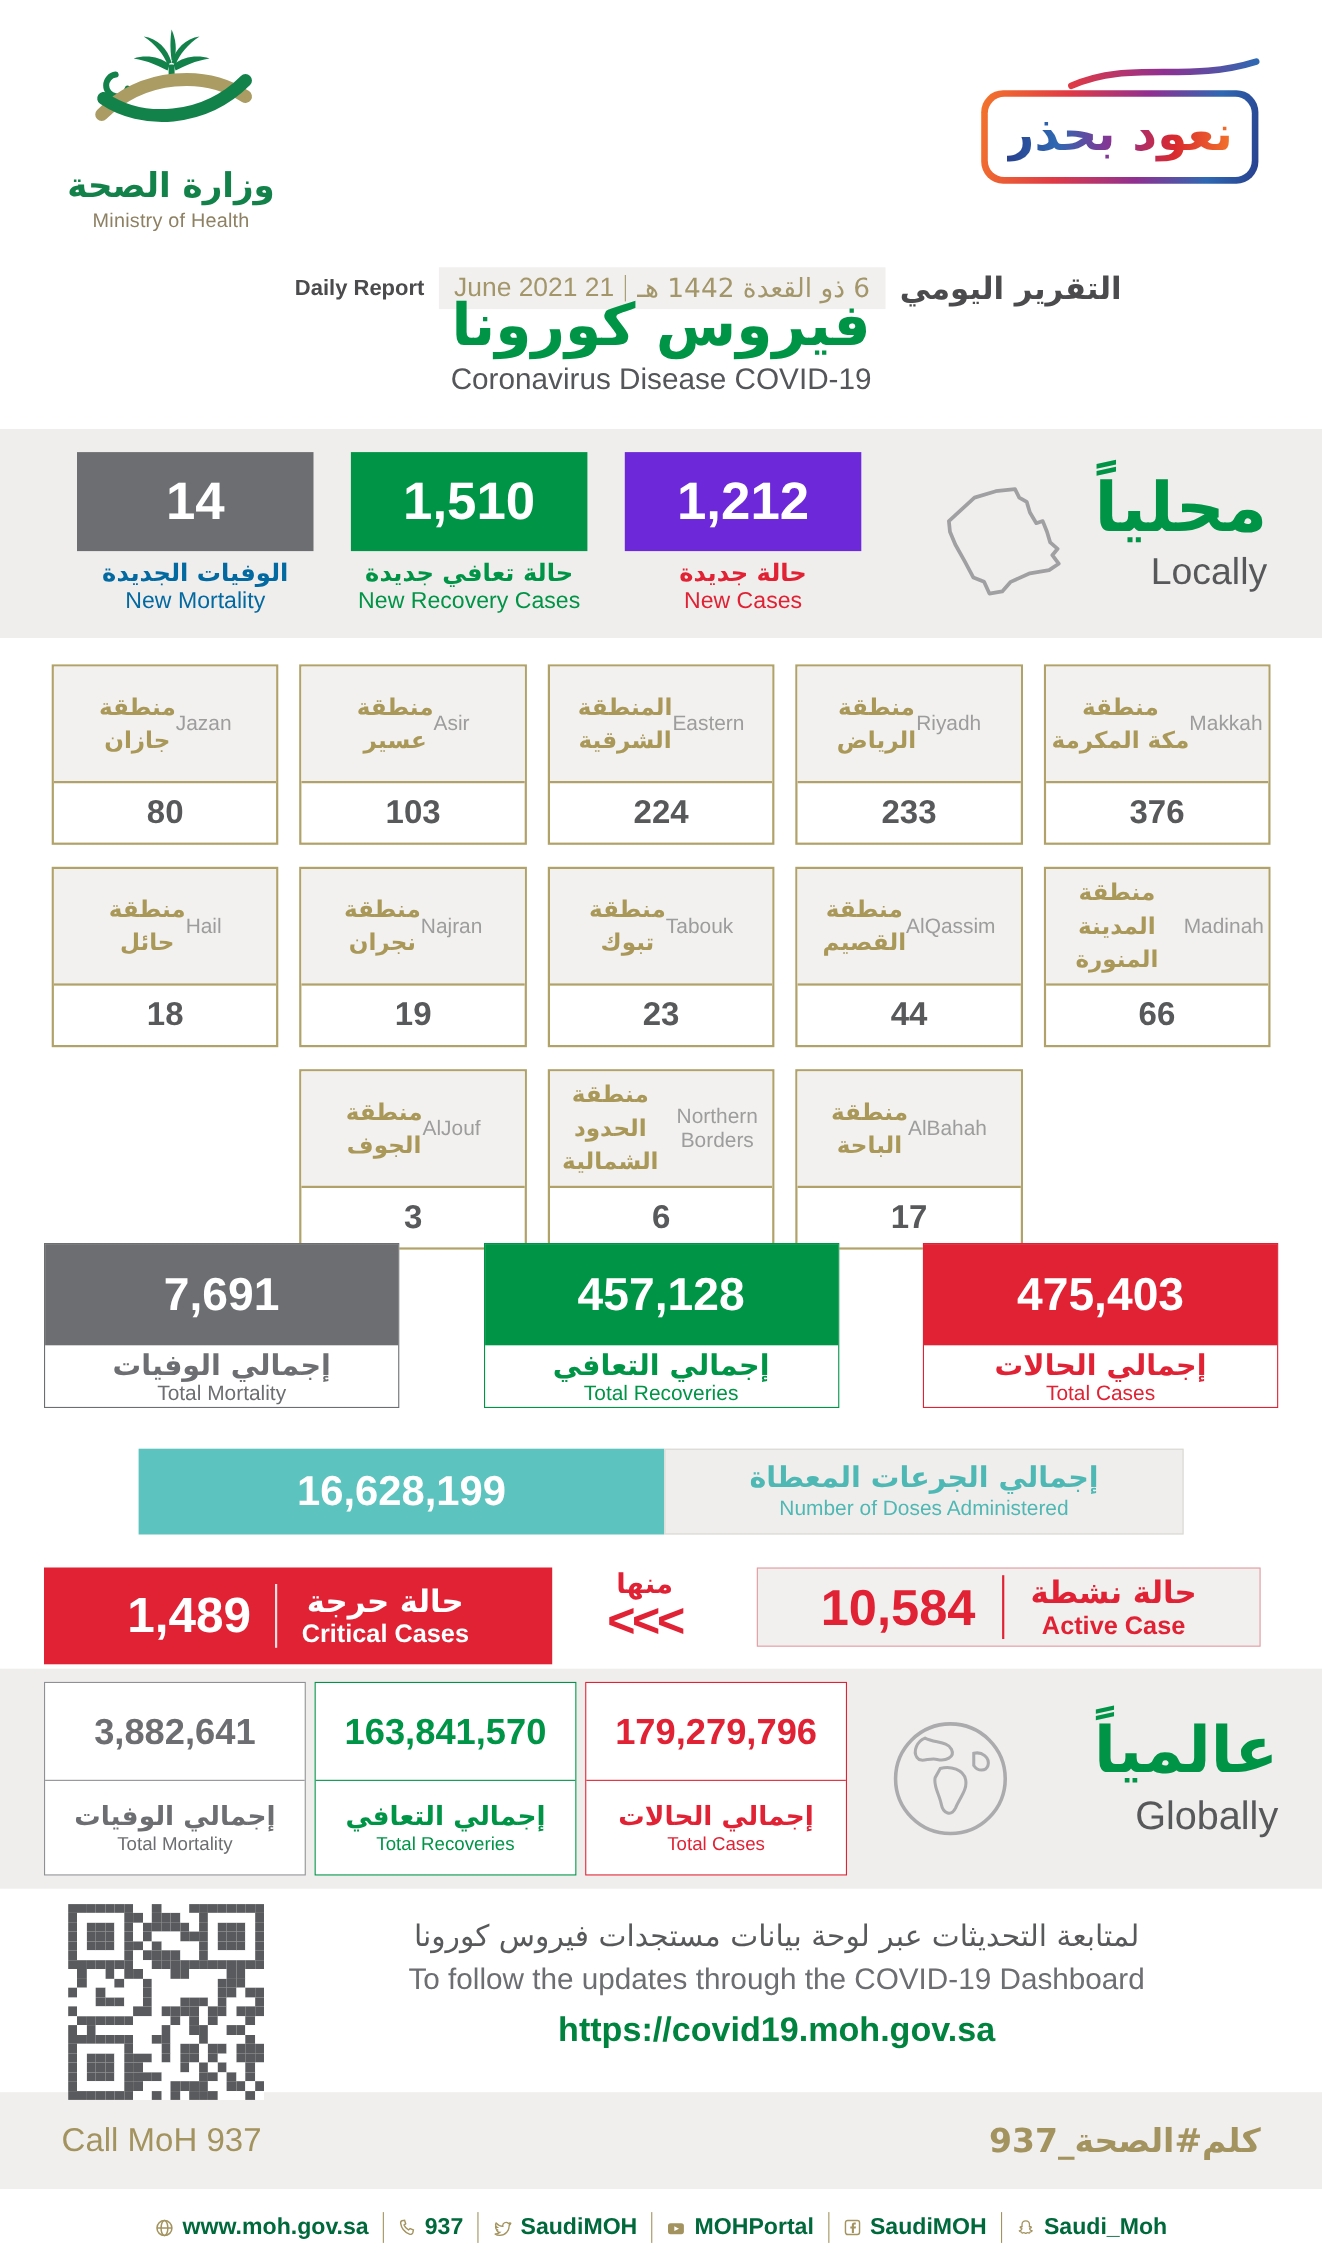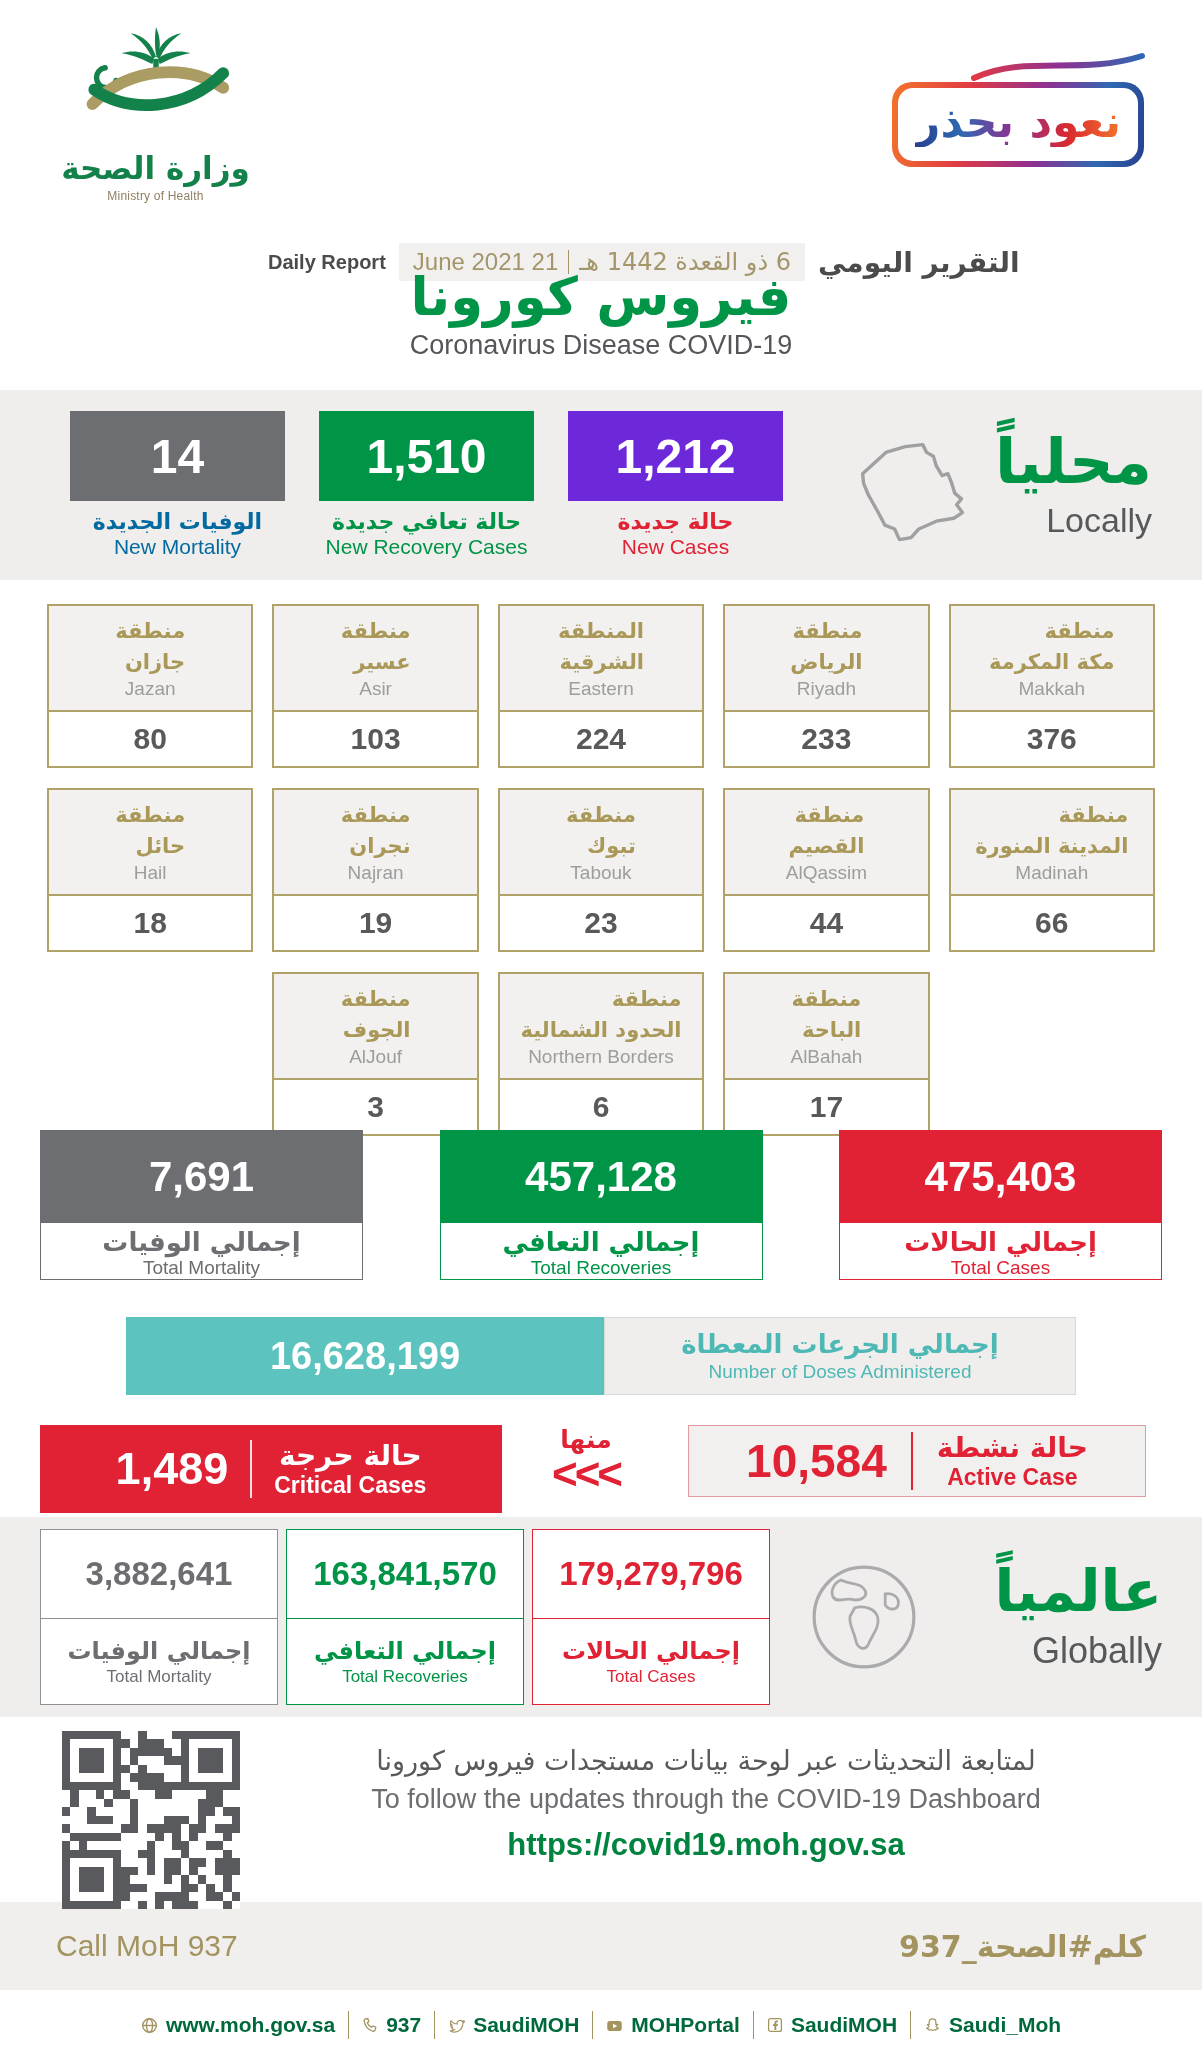--- a/index.html
+++ b/index.html
@@ -4,21 +4,21 @@
 <style>
   html,body{margin:0;padding:0;background:#fff;}
   body{font-family:"Liberation Sans","DejaVu Sans",sans-serif;color:#4d4d4f;}
   .ar{font-family:"DejaVu Sans",sans-serif;}
   .page{width:1202px;height:2048px;overflow:hidden;background:#fff;position:relative;}
 
   
   .sec-header{height:390px;position:relative;}
   .logo{position:absolute;left:58px;top:26px;width:195px;text-align:center;}
   .logo .l-ar{font-size:31px;font-weight:700;color:#12824a;margin-top:2px;}
-  .logo .l-en{font-size:12px;color:#8e8063;margin-top:3px;letter-spacing:.2px;}
+  .logo .l-en{font-size:18px;color:#8e8063;margin-top:3px;letter-spacing:.2px;}
   .badge{position:absolute;left:892px;top:56px;width:252px;}
   .badge .swoosh{position:absolute;top:-6px;right:-4px;}
   .badge-frame{margin-top:26px;border-radius:20px;padding:6px;
     background:linear-gradient(100deg,#f3752b 0%,#e03a45 30%,#8f3091 58%,#2f68b2 82%,#27408e 100%);}
   .badge-inner{background:#fff;border-radius:15px;text-align:center;padding:8px 6px 14px;}
   .badge-inner span{font-size:44px;font-weight:700;
     background:linear-gradient(90deg,#27408e 0%,#2f68b2 22%,#8f3091 48%,#d9292f 74%,#f3752b 100%);
     -webkit-background-clip:text;background-clip:text;color:transparent;}
   .report-line{position:absolute;top:243px;left:268px;display:flex;align-items:center;gap:13px;}
   .rep-en{font-size:20px;font-weight:700;color:#4b4b4d;}
@@ -40,21 +40,21 @@
   .stat.red .num{background:#6d28d9}.stat.red .la,.stat.red .le{color:#e02234}
   .ksa-map{margin-left:24px;margin-top:22px;}
   .local-head{margin-left:auto;margin-right:50px;text-align:right;}
   .local-head .h-ar{font-size:62px;font-weight:700;color:#009447;line-height:1;}
   .local-head .h-en{font-size:34px;color:#57585a;margin-top:8px;}
 
   
   .sec-regions{height:540px;padding:24px 47px 0;box-sizing:border-box;}
   .region-grid{display:grid;grid-template-columns:repeat(5,1fr);column-gap:19px;row-gap:20px;}
   .region-card{border:2px solid #b1a26a;background:#fff;}
-  .region-head{background:#f2f1ef;border-bottom:2px solid #b1a26a;height:100px;display:flex;flex-direction:column;align-items:center;justify-content:center;padding:2px 4px;}
+  .region-head{background:#f2f1ef;border-bottom:2px solid #b1a26a;height:100px;display:flex;flex-direction:row;align-items:center;justify-content:center;text-align:center;padding:2px 4px;}
   .region-head .r-ar{font-size:21px;font-weight:700;color:#a99858;white-space:pre-line;line-height:1.45;}
   .region-head .r-en{font-size:19px;color:#9d9d9d;margin-top:1px;}
   .region-val{height:54px;display:flex;align-items:center;justify-content:center;font-size:30px;font-weight:700;color:#58595b;}
   .col2{grid-column:2}.col3{grid-column:3}.col4{grid-column:4}
 
   
   .sec-totals{height:185px;display:flex;justify-content:space-between;padding:10px 40px 0;box-sizing:border-box;}
   .tcard{width:323px;height:150px;background:#fff;text-align:center;box-sizing:border-box;}
   .tcard .tnum{height:92px;display:flex;align-items:center;justify-content:center;color:#fff;font-size:42px;font-weight:700;}
   .tcard .tlab{padding-top:4px;}

